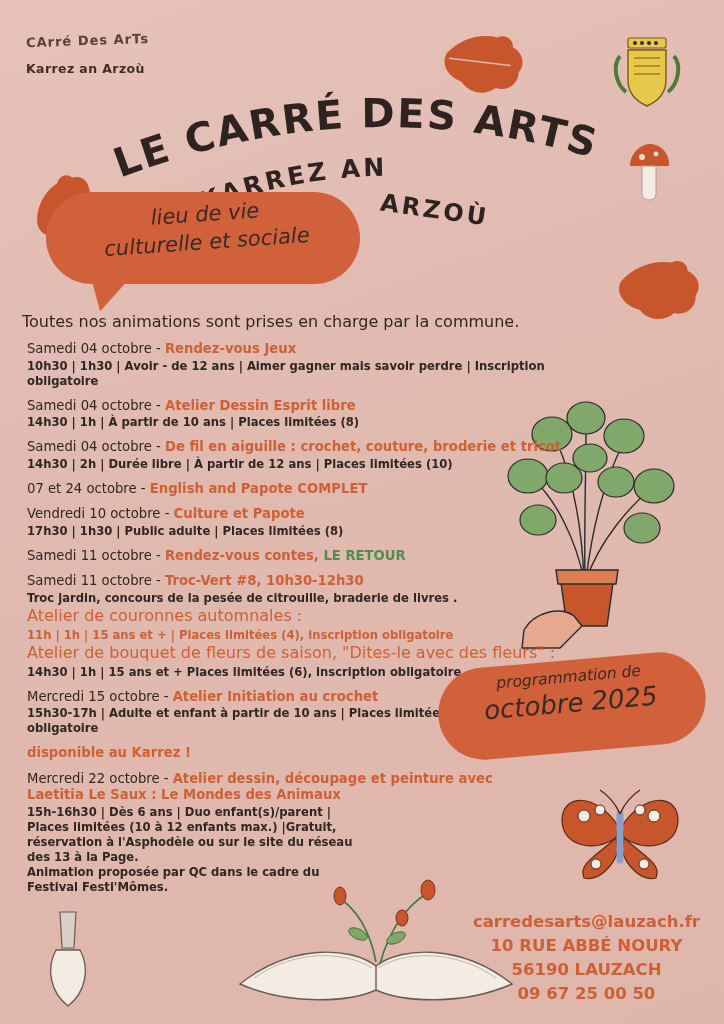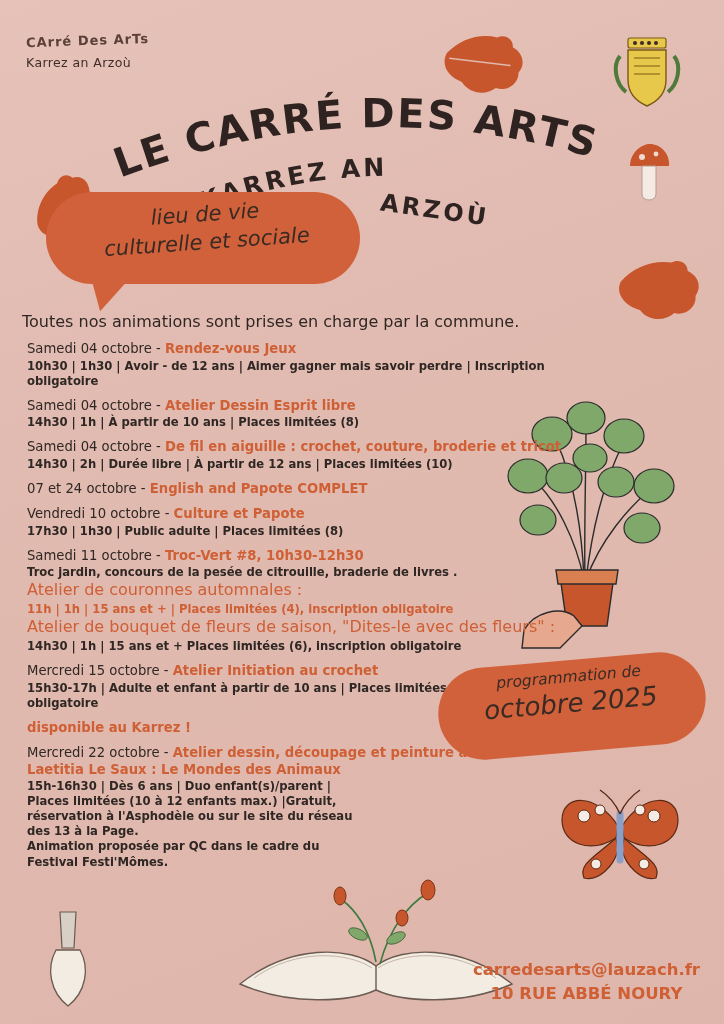--- a/index.html
+++ b/index.html
@@ -36,22 +36,22 @@
     font-family: "DejaVu Sans", sans-serif;
     font-size: 13px;
     letter-spacing: 1px;
     color: #5a4038;
     font-weight: bold;
     transform: rotate(-2deg);
   }
   .logo-sub {
     font-size: 12.5px;
     color: #3f2e28;
-    font-weight: normal;
-    margin-top: 8px;
+    font-weight: bold;
+    margin-top: 14px;
     letter-spacing: 0.4px;
   }
 
   
   .crest {
     position: absolute;
     right: 40px;
     top: 30px;
     width: 74px;
     height: 82px;
@@ -319,20 +319,21 @@
     <div class="entry">
       <div class="entry-head"><span class="date">07 et 24 octobre - </span><span class="hl">English and Papote COMPLET</span></div>
     </div>
 
     <div class="entry">
       <div class="entry-head"><span class="date">Vendredi 10 octobre - </span><span class="hl">Culture et Papote</span></div>
       <div class="entry-det">17h30  |  1h30  |  Public adulte  |  Places limitées (8)</div>
     </div>
 
     <div class="entry">
+      <div class="entry-head"><span class="date">Samedi 11 octobre - </span><span class="hl">Rendez-vous contes, </span><span class="green">LE RETOUR</span></div>
     </div>
 
     <div class="entry">
       <div class="entry-head"><span class="date">Samedi 11 octobre - </span><span class="hl">Troc-Vert #8, 10h30-12h30</span></div>
       <div class="entry-det">Troc jardin, concours de la pesée de citrouille, braderie de livres .</div>
       <div class="sub-title orange">Atelier de couronnes automnales :</div>
       <div class="entry-det orange">11h  |  1h  |  15 ans et +  |  Places limitées (4), inscription obligatoire</div>
       <div class="sub-title orange">Atelier de bouquet de fleurs de saison, "Dites-le avec des fleurs" :</div>
       <div class="entry-det">14h30  |  1h  |  15 ans et + Places limitées (6), inscription obligatoire</div>
     </div>
@@ -405,15 +406,17 @@
 
   <div class="stamp"></div>
   <div class="stamp-text">
     <div class="l1">programmation de</div>
     <div class="l2">octobre 2025</div>
   </div>
 
   <div class="contact">
     <div>carredesarts@lauzach.fr</div>
     <div>10 RUE ABBÉ NOURY</div>
+    <div>56190 LAUZACH</div>
+    <div>09 67 25 00 50</div>
   </div>
 
 </div>
 
 </body></html>

